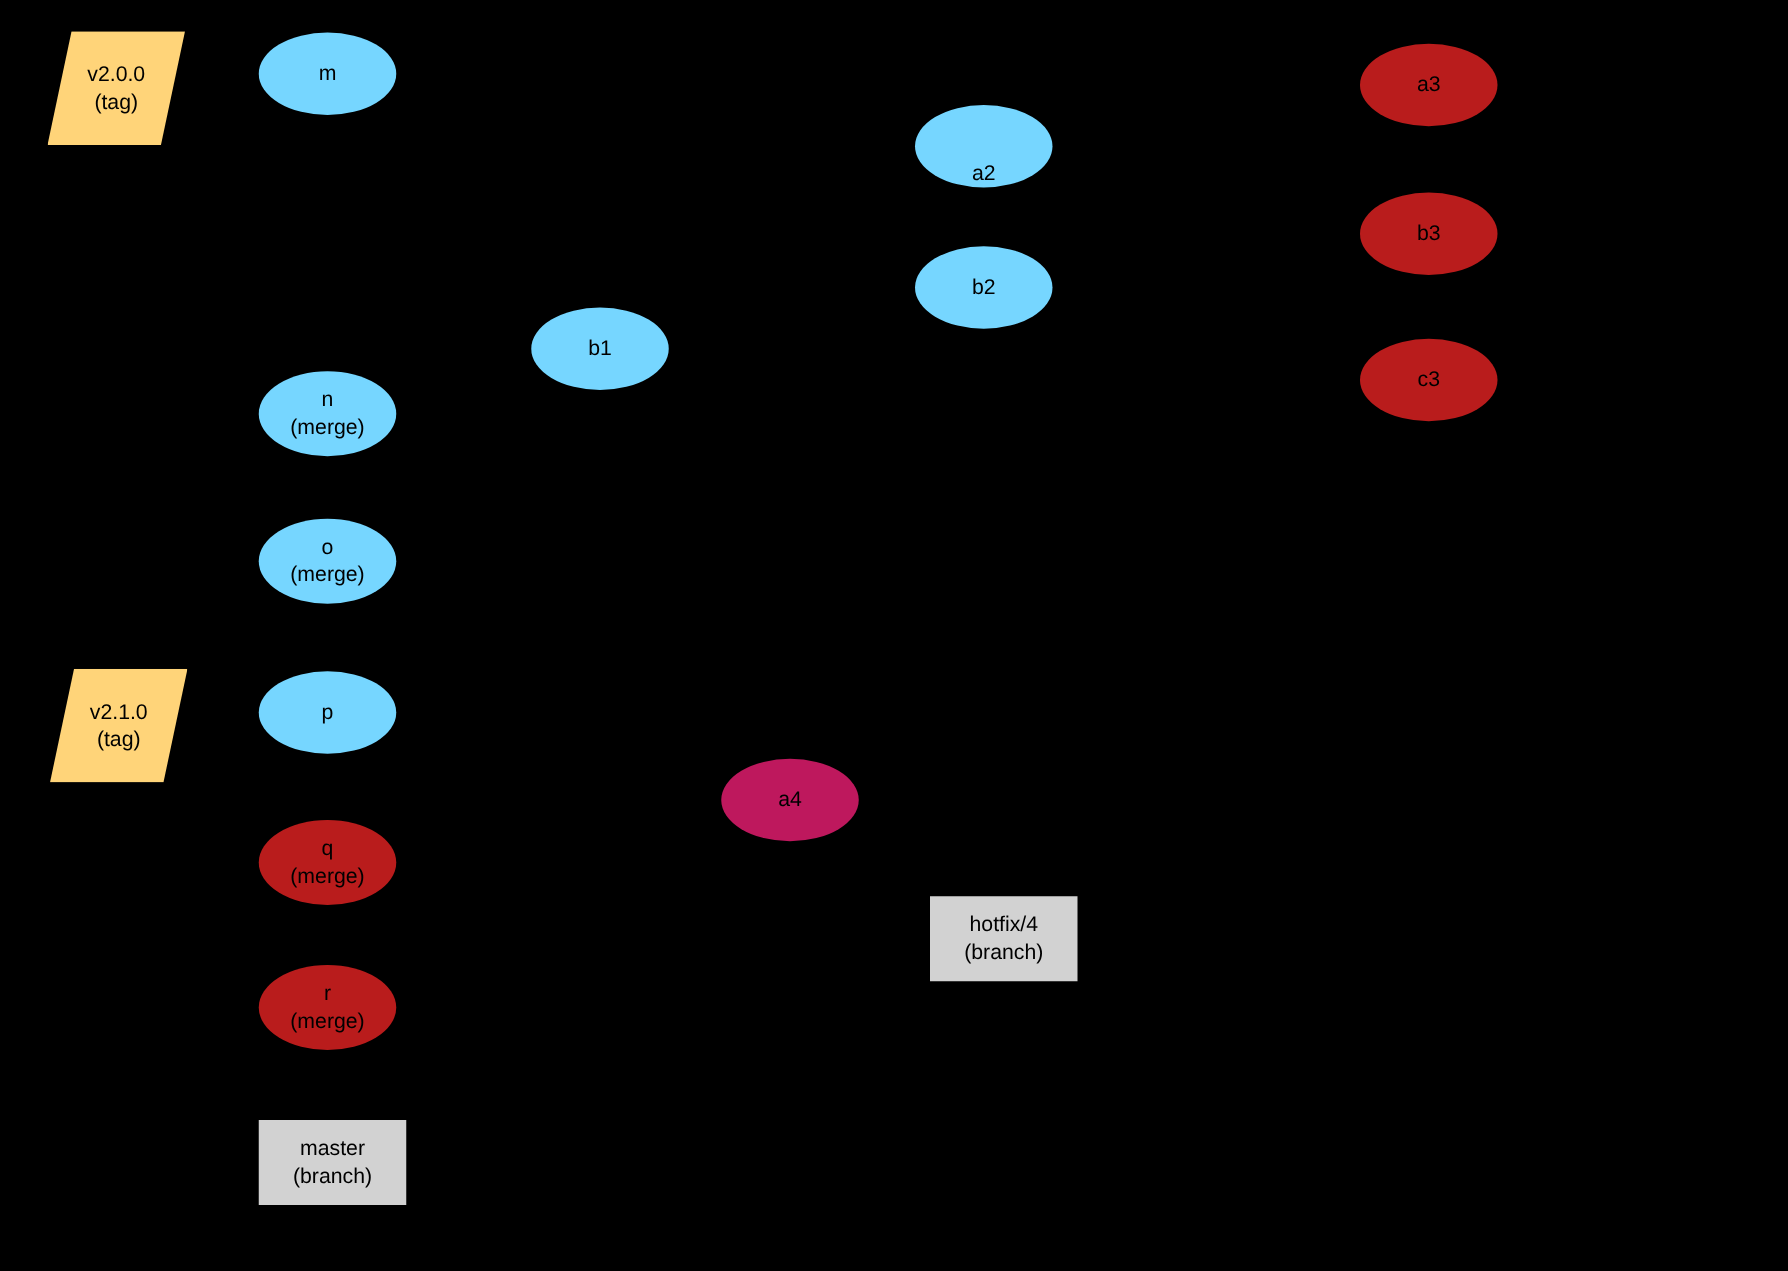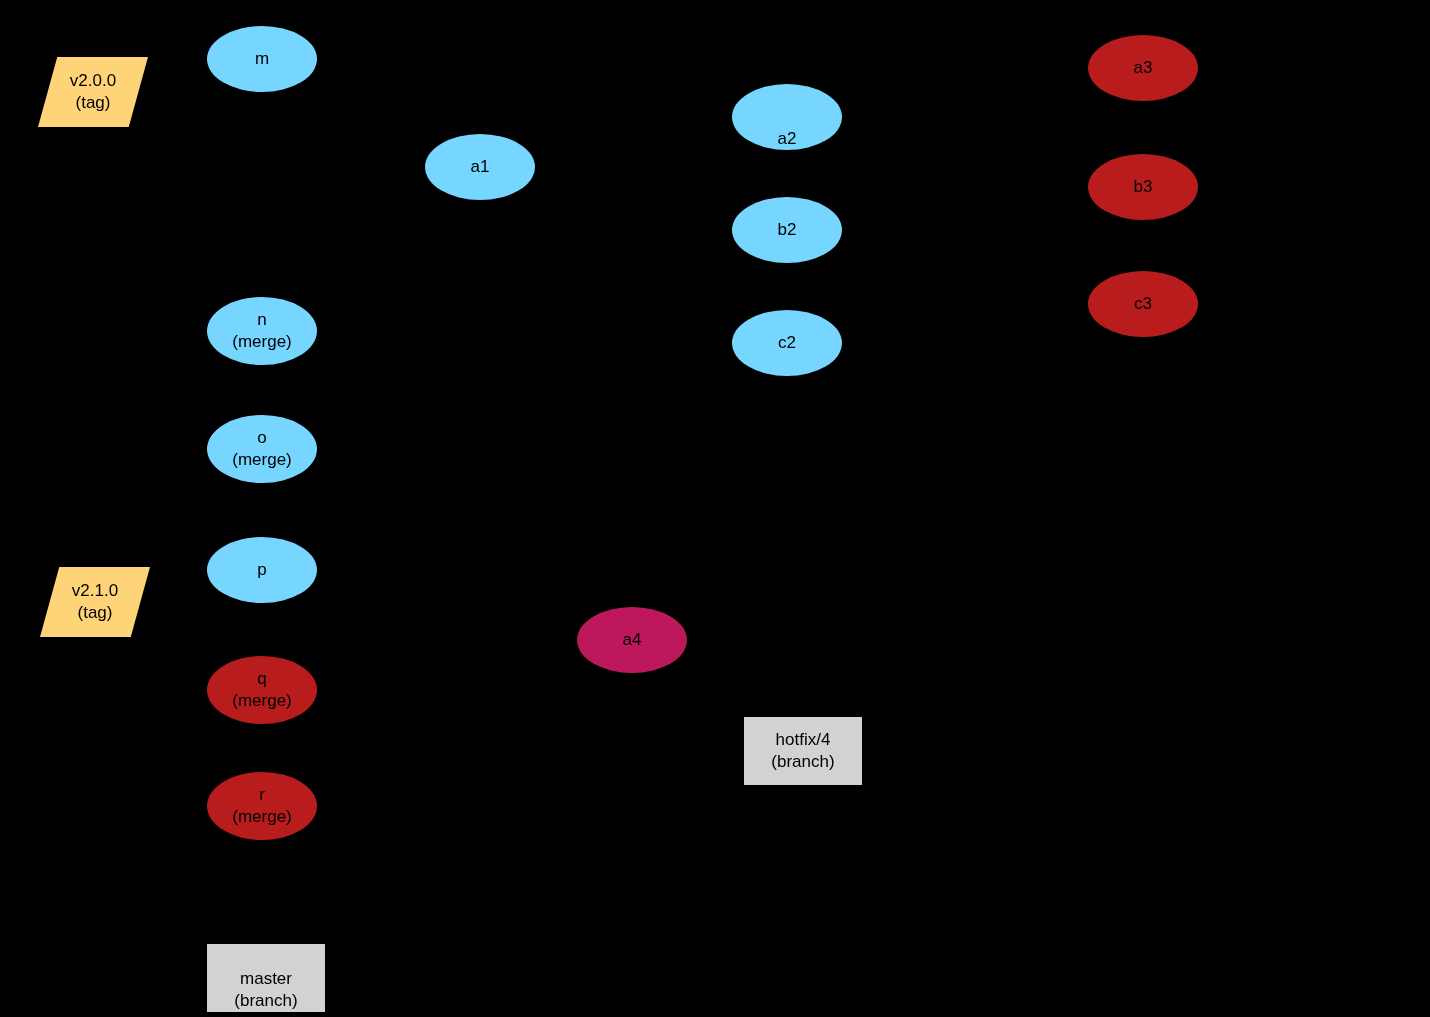--- a/index.html
+++ b/index.html
@@ -38,24 +38,23 @@
   .node.blue   { background: #76D6FF; }
   .node.green  { background: #b91c1c; }
   .node.salmon { background: #be185d; }
   .branch {
     width: 118px;
     height: 68px;
     background: #D2D2D2;
   }
   .tag {
     width: 110px;
-    height: 70px;
+    height: 91px;
     background: #FFD479;
     clip-path: polygon(17.5% 0, 100% 0, 82.5% 100%, 0 100%);
-    margin-top: 32px;
   }
   .line { white-space: nowrap; }
 </style>
 </head>
 <body>
 
 <div class="canvas">
 
   <div class="tag" style="left:38px; top:25px;">
     <div class="line">v2.0.0</div>
@@ -82,50 +81,47 @@
   </div>
   <div class="node green two" style="left:207px; top:656px;">
     <div class="line">q</div>
     <div class="line">(merge)</div>
   </div>
   <div class="node green two" style="left:207px; top:772px;">
     <div class="line">r</div>
     <div class="line">(merge)</div>
   </div>
 
-  <div class="node blue" style="left:425px; top:134px;">
-    <div class="line">a1</div>
+  <div class="node blue" style="left:425px; top:246px;">
+    <div class="line">b1</div>
   </div>
 
   <div class="node blue" style="left:732px; top:84px;justify-content:flex-end;">
     <div class="line">a2</div>
   </div>
   <div class="node blue" style="left:732px; top:197px;text-align:center;">
     <div class="line">b2</div>
-  </div>
-  <div class="node blue" style="left:732px; top:310px;">
-    <div class="line">c2</div>
   </div>
 
   <div class="node green" style="left:1088px; top:35px;">
     <div class="line">a3</div>
   </div>
   <div class="node green" style="left:1088px; top:154px;">
     <div class="line">b3</div>
   </div>
   <div class="node green" style="left:1088px; top:271px;">
     <div class="line">c3</div>
   </div>
 
   <div class="node salmon" style="left:577px; top:607px;">
     <div class="line">a4</div>
   </div>
 
   <div class="branch" style="left:744px; top:717px;">
     <div class="line">hotfix/4</div>
     <div class="line">(branch)</div>
   </div>
-  <div class="branch" style="left:207px; top:944px;justify-content:flex-end;">
+  <div class="branch" style="left:207px; top:896px;">
     <div class="line">master</div>
     <div class="line">(branch)</div>
   </div>
 
 </div>
 
 </body></html>

